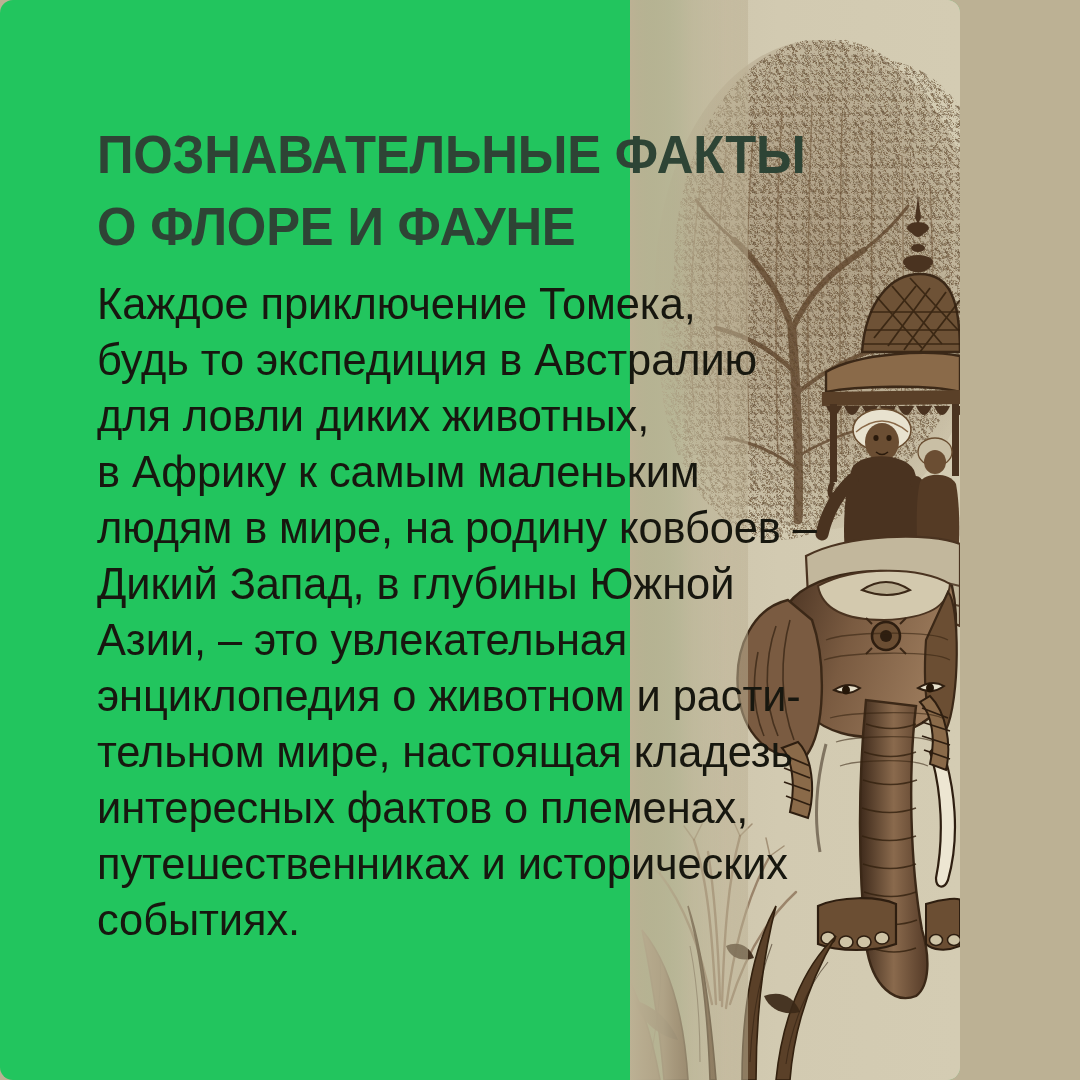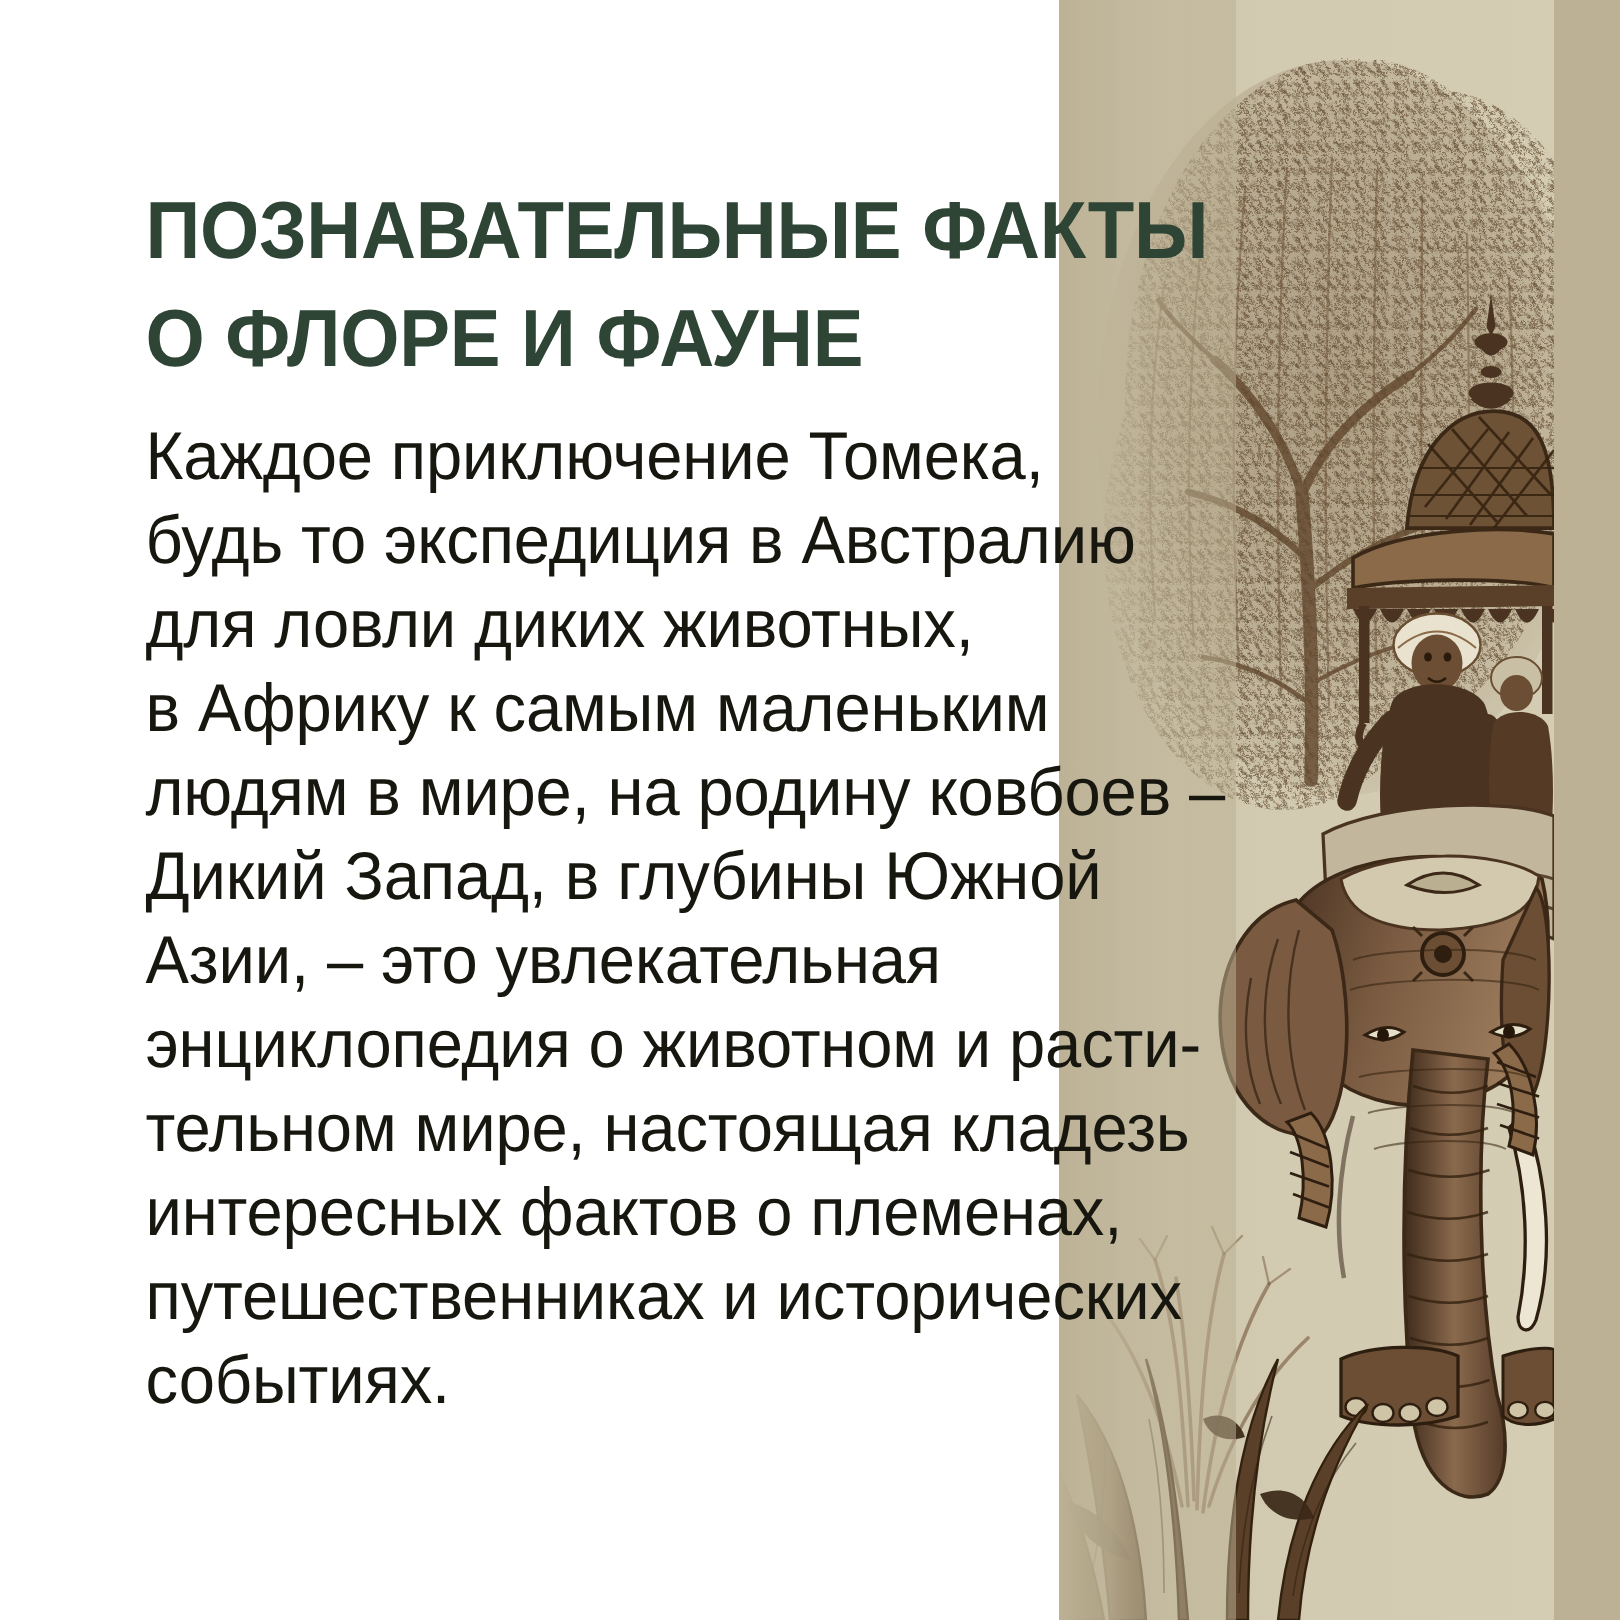--- a/index.html
+++ b/index.html
@@ -3,25 +3,26 @@
 <meta charset="utf-8">
 <title>Познавательные факты о флоре и фауне</title>
 <style>
   html, body {
     margin: 0;
     padding: 0;
     background: #BCB194;
   }
   #poster {
     position: relative;
-    width: 1036px;
+    width: 960px;
     height: 1080px;
     overflow: hidden;
-    background: #ffffff;
+    background: #22c55e;
     font-family: "Liberation Sans", sans-serif;
+    border-radius: 13px;
     -webkit-font-smoothing: antialiased;
   }
 
   
   .illustration {
     position: absolute;
     top: 0;
     right: 0;
     width: 330px;
     height: 1080px;

